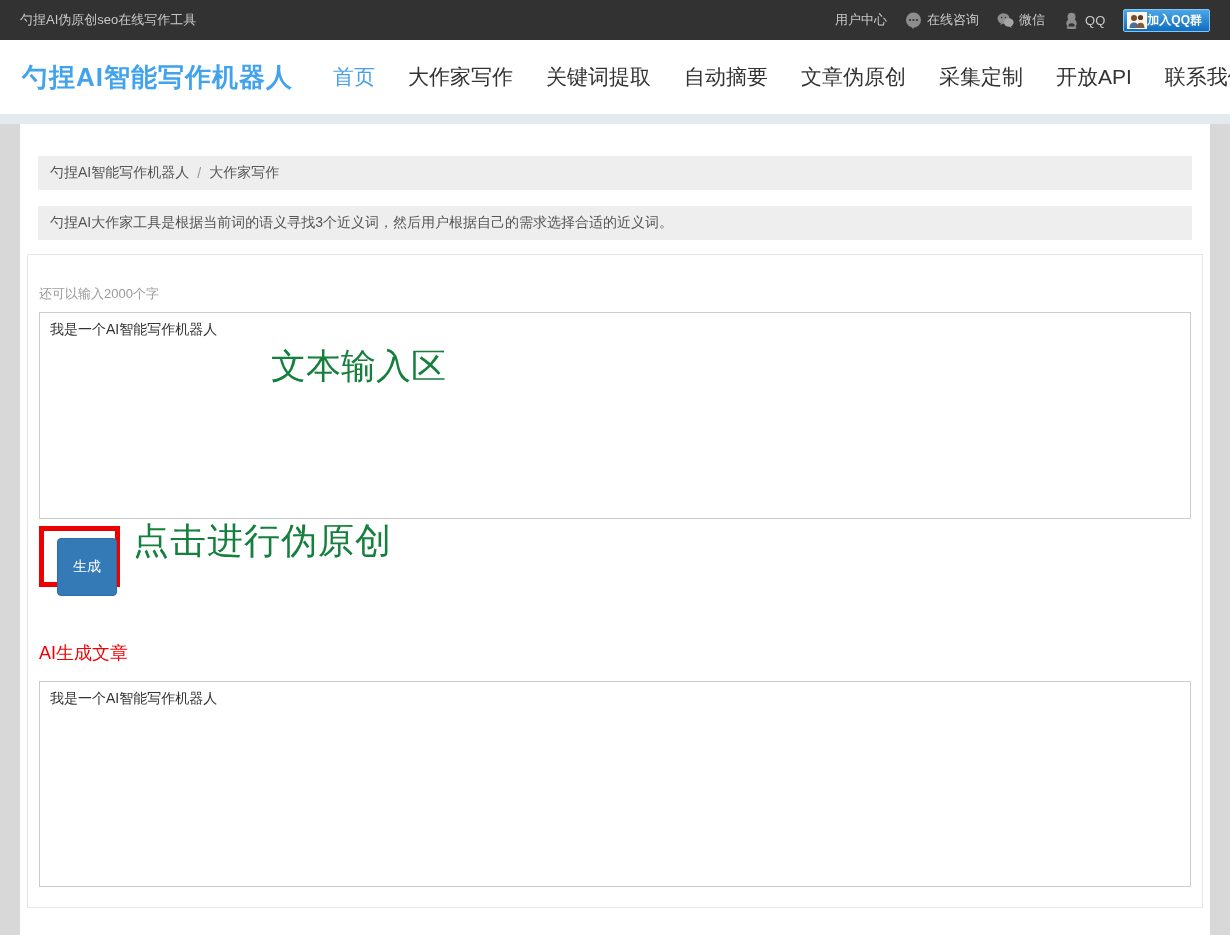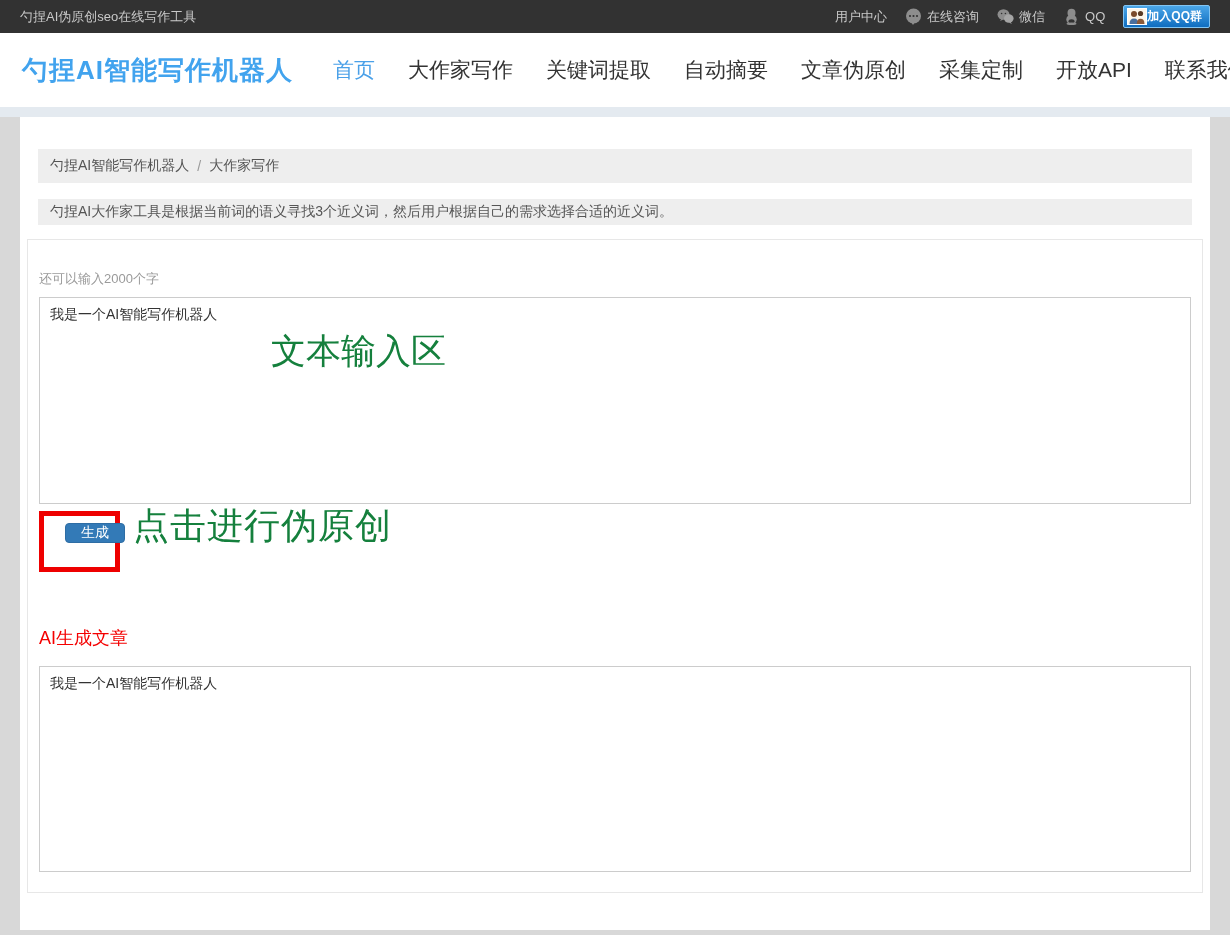--- a/index.html
+++ b/index.html
@@ -6,21 +6,21 @@
   html,body { width:1230px; height:935px; }
   body {
     font-family:"Liberation Sans","DejaVu Sans",sans-serif;
     background:#d8d8d8;
     overflow:hidden;
     position:relative;
   }
 
   
   .topbar {
-    height:33px; background:#323232; color:#c9c9c9;
+    height:40px; background:#323232; color:#c9c9c9;
     display:flex; align-items:center; padding:0 20px;
     font-size:13px;
   }
   .topbar-right { margin-left:auto; display:flex; align-items:center; gap:18px; }
   .topbar-link { display:flex; align-items:center; gap:5px; color:#c9c9c9; cursor:pointer; }
   .tb-icon { width:17px; height:17px; display:inline-block; }
   .qq-group-btn {
     display:flex; align-items:center; 
     background:linear-gradient(#4ba6e8,#0f6dc0);
     border:1px solid #83c5f3; border-radius:2px;
@@ -50,21 +50,21 @@
   .container { background:#fff; height:813px; padding:32px 0 0 0; }
 
   .breadcrumb {
     margin:0 18px; background:#eeeeee; height:34px;
     display:flex; align-items:center; gap:8px;
     padding:0 12px; font-size:14px; color:#555;
   }
   .crumb-link { cursor:pointer; }
   .crumb-sep { color:#999; }
   .notice {
-    margin:16px 18px 0; background:#eeeeee; height:26px;
+    margin:16px 18px 0; background:#eeeeee; height:34px;
     display:flex; align-items:center; padding:0 12px;
     font-size:14px; color:#555;
   }
 
   .panel {
     margin:14px 7px 0; border:1px solid #e7e7e7;
     height:654px; padding:15px 11px 18px;
     background:#fff;
   }
   .section-title { font-size:18px; font-weight:normal; color:#f40000; }
@@ -75,23 +75,23 @@
     width:100%; border:1px solid #cccccc; background:#fff;
     font-family:"Liberation Sans","DejaVu Sans",sans-serif;
     font-size:14px; color:#333; padding:8px 10px;
     resize:none; outline:none; display:block;
   }
   .input-box { height:207px; }
   .output-box { height:206px; }
 
   .gen-row { position:relative; margin-top:19px; height:32px; }
   .gen-btn {
-    position:absolute; left:26px; top:0;
+    position:absolute; left:18px; top:0;
     background:#337ab7; border:1px solid #2e6da4; border-radius:4px;
-    color:#fff; font-size:14px; padding:0 15px; cursor:pointer;
+    color:#fff; font-size:14px; padding:19px 15px; cursor:pointer;
   }
   .output-title { margin-top:71px; }
   .out-wrap { margin-top:16px; }
 
   
   .annot-text {
     font-family:"DejaVu Serif","Liberation Serif",serif;
     color:#15803d; pointer-events:none; white-space:nowrap; line-height:1.15;
   }
   .annot-input-label { position:absolute; left:232px; top:34px; font-size:35px; }

